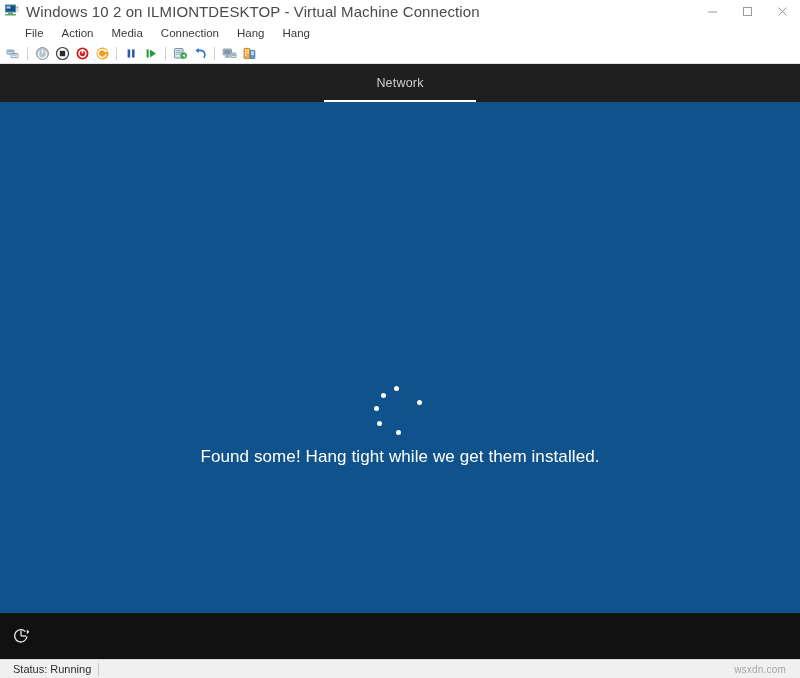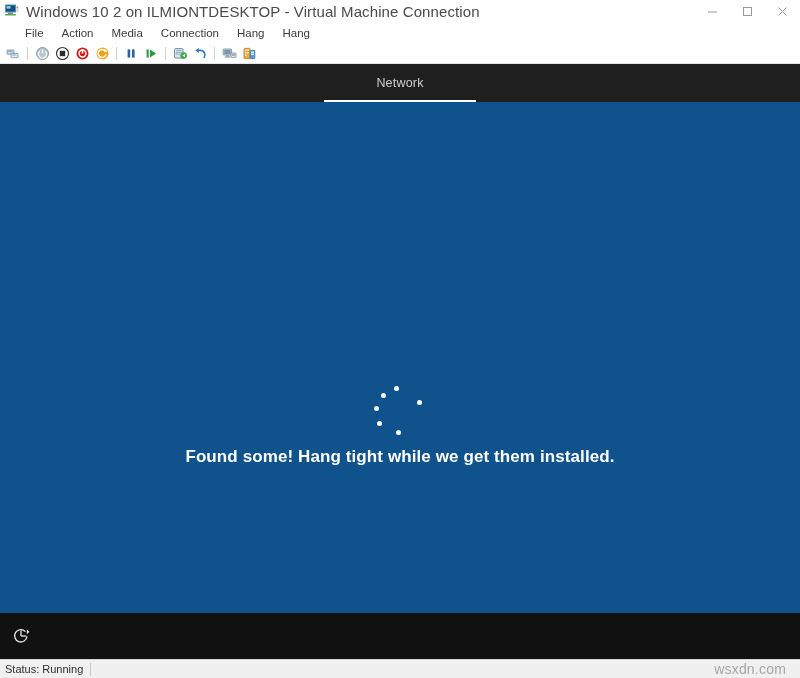--- a/index.html
+++ b/index.html
@@ -168,21 +168,21 @@
   }
 
   .oobe-message {
     position: absolute;
     left: 0;
     right: 0;
     top: 345px;
     text-align: center;
     color: #ffffff;
     font-size: 17px;
-    font-weight: 700;
+    font-weight: 400;
     letter-spacing: 0.1px;
   }
 
   .oobe-taskbar {
     position: absolute;
     left: 0;
     right: 0;
     bottom: 0;
     height: 46px;
     background: #111111;
@@ -205,35 +205,35 @@
     background: #f0f0f0;
     border-top: 1px solid #d8d8d8;
     display: flex;
     align-items: center;
     flex: 0 0 auto;
     position: relative;
   }
   .status-text {
     font-size: 11px;
     color: #2e2e2e;
-    padding-left: 5px;
+    padding-left: 13px;
     white-space: nowrap;
   }
   .status-sep {
     width: 1px;
     height: 13px;
     background: #c8c8c8;
     margin-left: 7px;
   }
   .watermark {
     position: absolute;
     right: 14px;
     top: 50%;
     transform: translateY(-50%);
-    font-size: 14px;
+    font-size: 10px;
     color: #8c8c8c;
     opacity: 0.75;
     letter-spacing: 0.2px;
   }
 </style>
 </head>
 <body>
 
 <div id="app">
 

